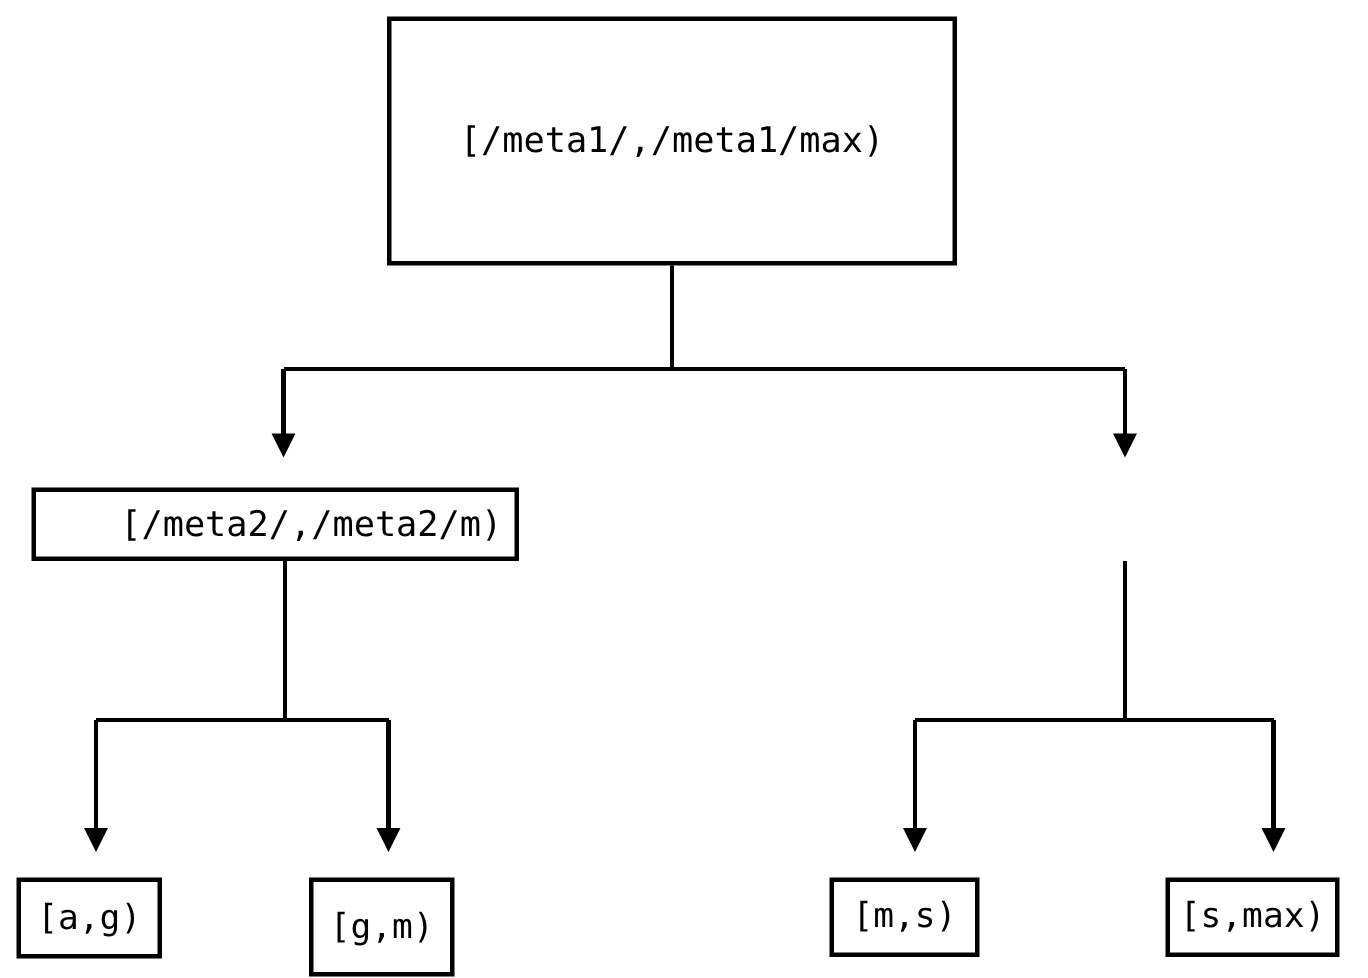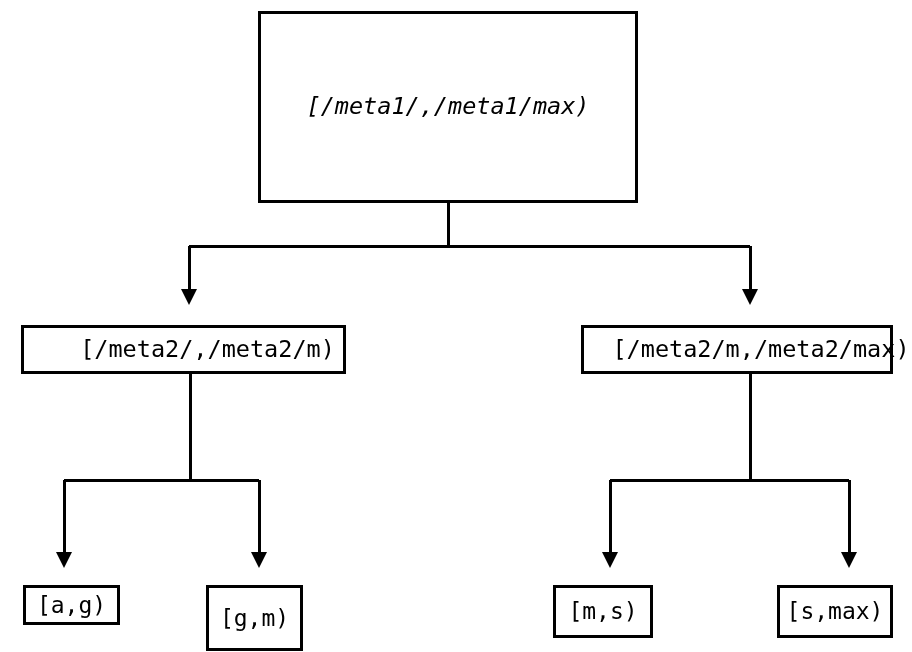--- a/index.html
+++ b/index.html
@@ -43,22 +43,21 @@
     display: block;
     line-height: 1;
     letter-spacing: 0;
     color: #000000;
   }
   
   #node-root {
     left: 258px;
     top: 11px;
     width: 380px;
-    height: 192px;
-    font-style: italic;
+    height: 166px;
   }
   #node-root .node-label { font-size: 23.5px; }
   
   #node-mid-left {
     left: 21px;
     top: 325px;
     width: 325px;
     height: 49px;
   }
   #node-mid-right {
@@ -67,22 +66,21 @@
     width: 312px;
     height: 49px;
   }
   #node-mid-left .node-label,
   #node-mid-right .node-label { font-size: 23.5px; margin-left: 48px; }
   
   #node-leaf-ag {
     left: 11px;
     top: 585px;
     width: 97px;
-    height: 40px;
-    margin-left: 12px;
+    height: 54px;
   }
   #node-leaf-gm {
     left: 206px;
     top: 585px;
     width: 97px;
     height: 66px;
   }
   #node-leaf-ms {
     left: 553px;
     top: 585px;
@@ -138,23 +136,20 @@
   </svg>
 
   <div class="node" id="node-root">
     <span class="node-label">[/meta1/,/meta1/max)</span>
   </div>
 
   <div class="node" id="node-mid-left">
     <span class="node-label">[/meta2/,/meta2/m)</span>
   </div>
 
-  <div class="node" id="node-mid-right">
-    <span class="node-label">[/meta2/m,/meta2/max)</span>
-  </div>
 
   <div class="node" id="node-leaf-ag">
     <span class="node-label">[a,g)</span>
   </div>
 
   <div class="node" id="node-leaf-gm">
     <span class="node-label">[g,m)</span>
   </div>
 
   <div class="node" id="node-leaf-smax">

